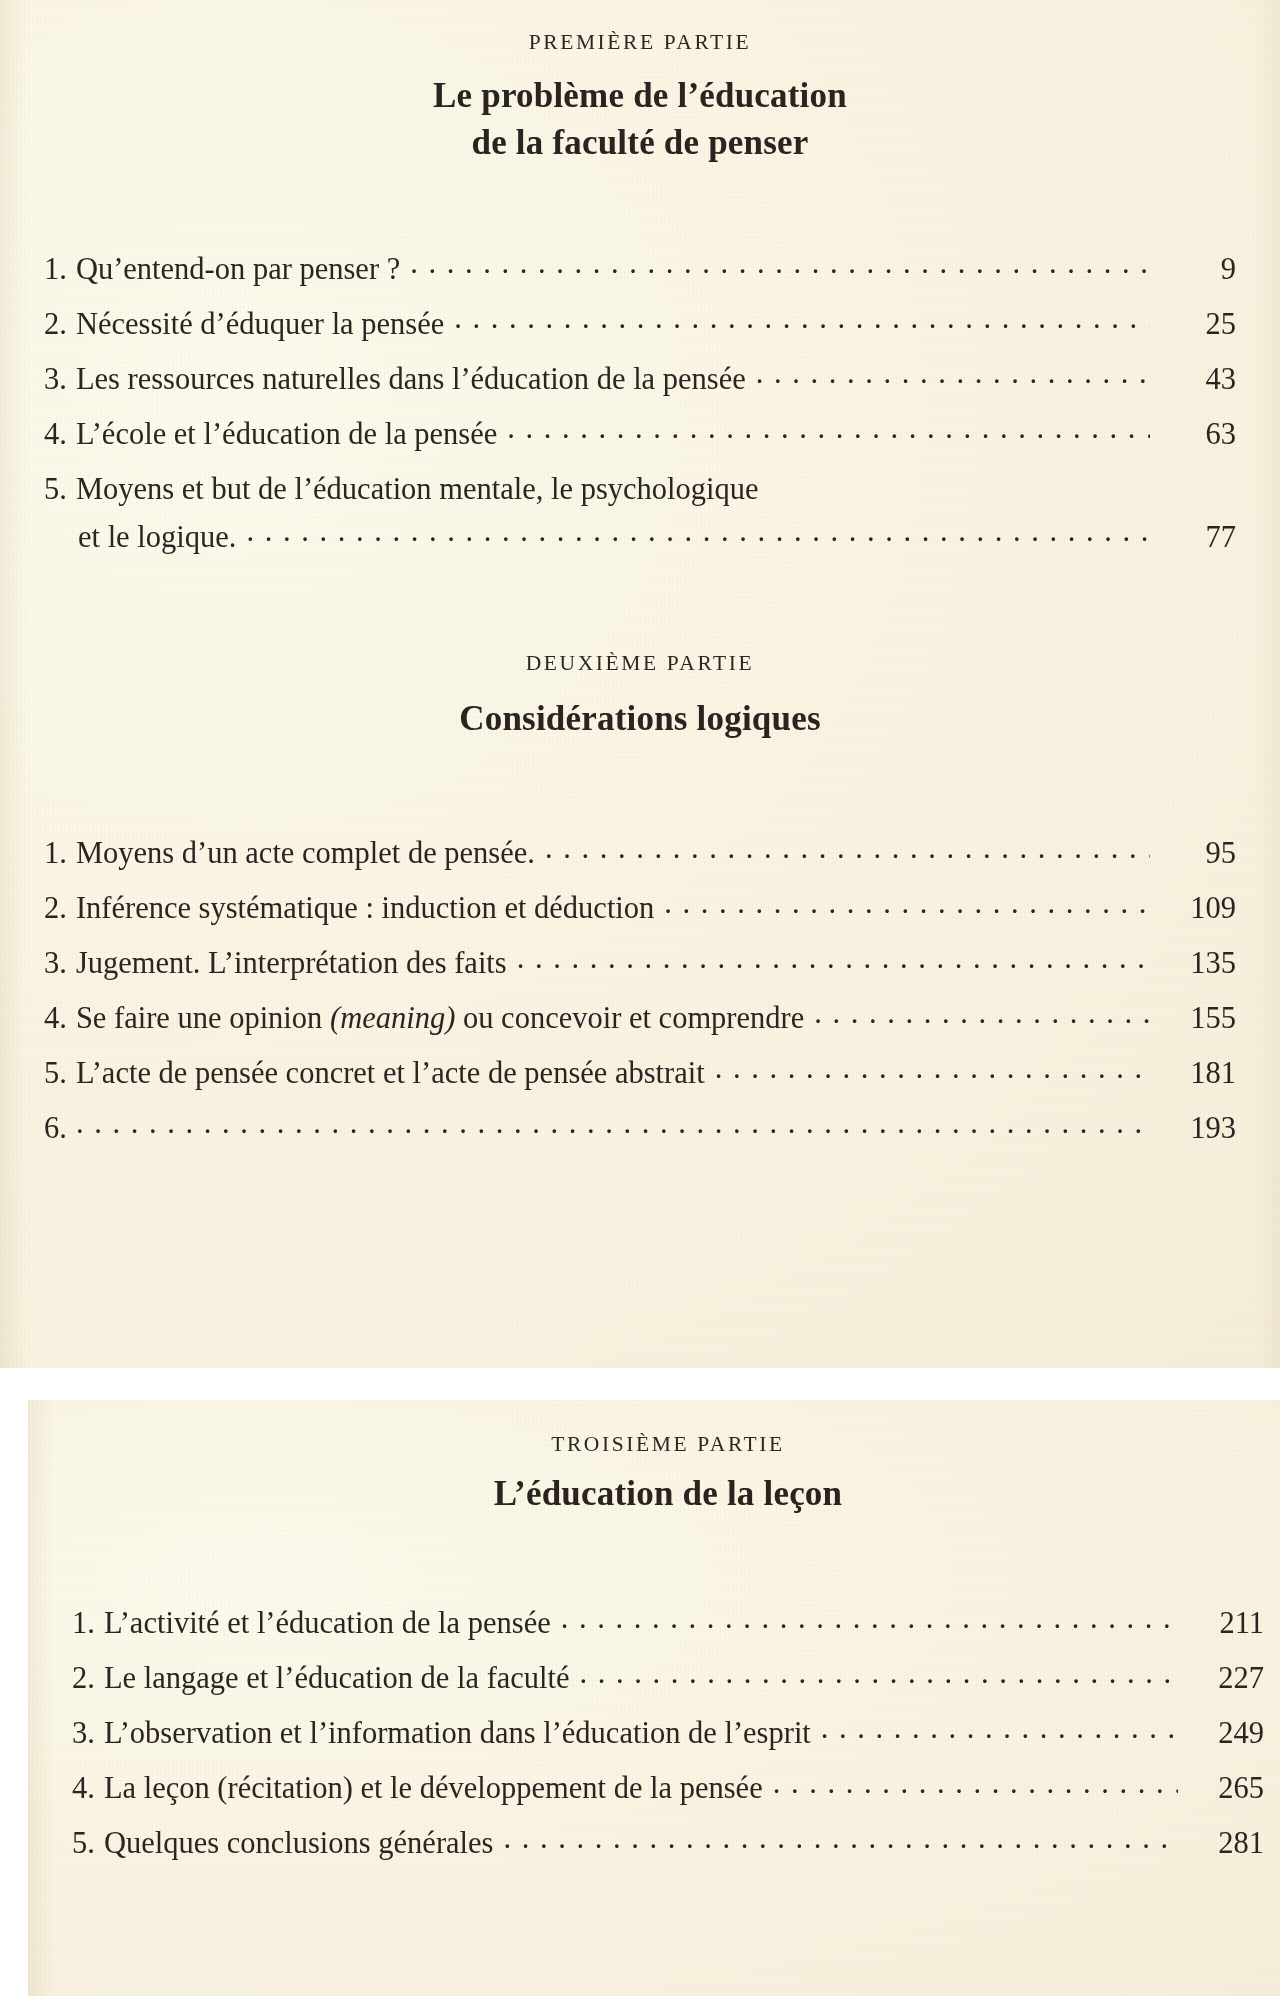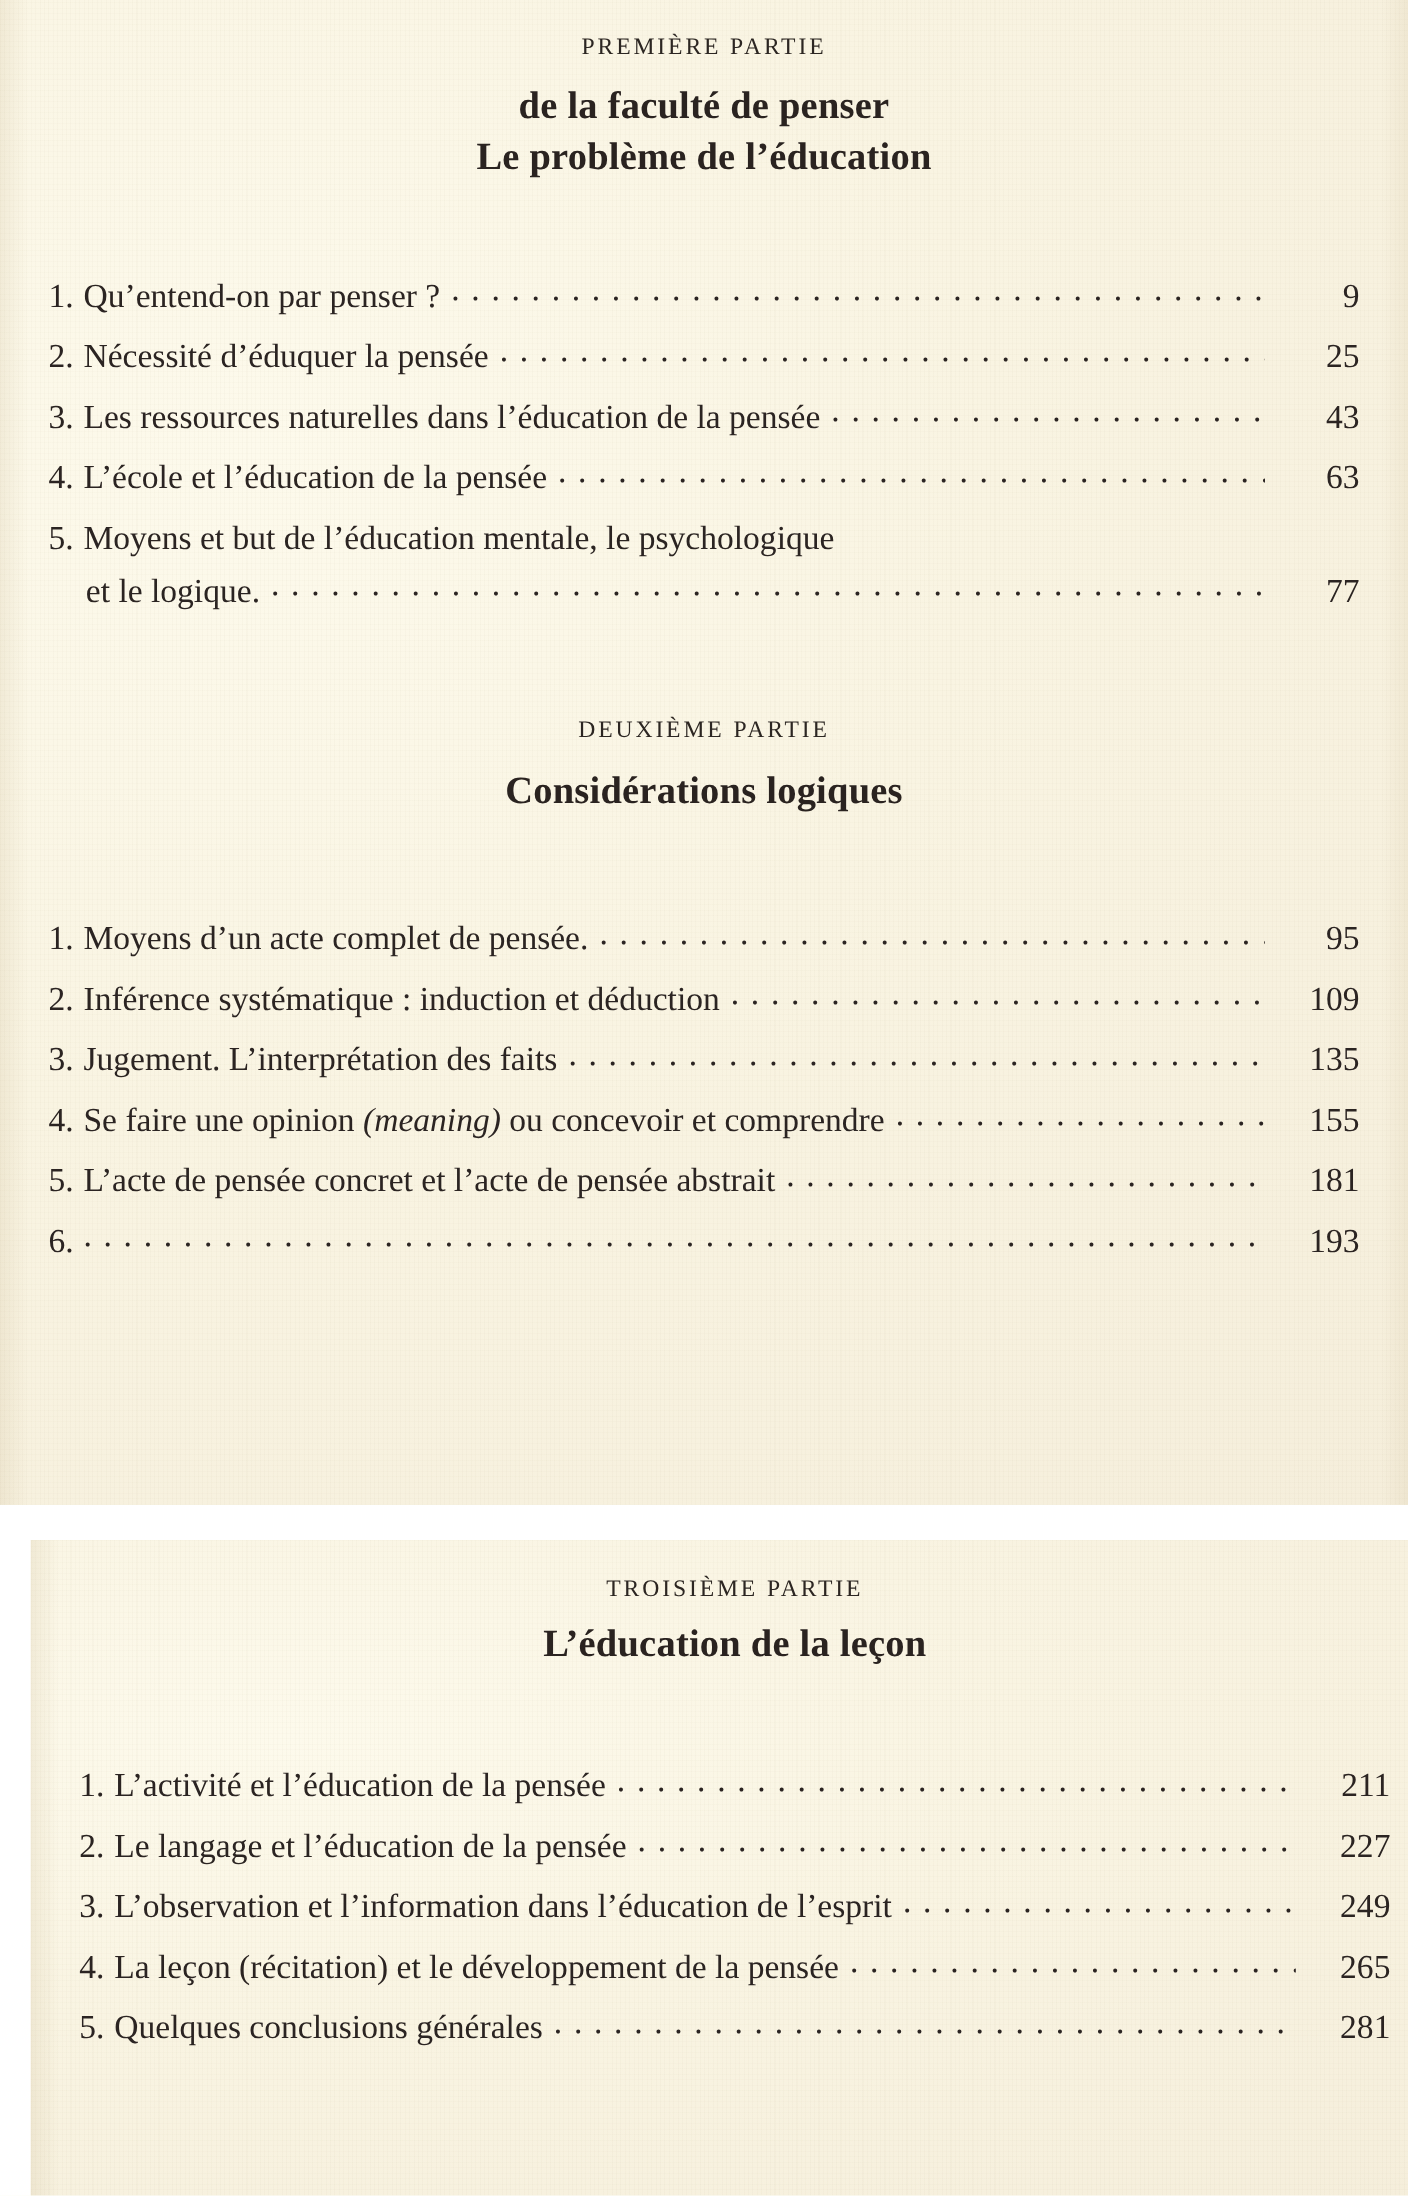--- a/index.html
+++ b/index.html
@@ -123,22 +123,22 @@
 </head>
 <body>
 
 <div class="sheet" id="sheet-top">
   <div class="inner">
 
     <div style="height:30px"></div>
     <div class="part-kicker">PREMIÈRE PARTIE</div>
     <div style="height:18px"></div>
     <div class="part-title">
+      <div>Le problème de l’éducation</div>
       <div>de la faculté de penser</div>
-      <div>Le problème de l’éducation</div>
     </div>
 
     <div style="height:82px"></div>
 
     <ul class="toc-list">
 
       <li class="toc-entry">
         <span class="toc-num">1.</span>
         <span class="toc-label">Qu’entend-on par penser ?</span>
         <span class="toc-leader"></span>
@@ -254,21 +254,21 @@
 
       <li class="toc-entry">
         <span class="toc-num">1.</span>
         <span class="toc-label">L’activité et l’éducation de la pensée</span>
         <span class="toc-leader"></span>
         <span class="toc-page">211</span>
       </li>
 
       <li class="toc-entry">
         <span class="toc-num">2.</span>
-        <span class="toc-label">Le langage et l’éducation de la pensée</span>
+        <span class="toc-label">Le langage et l’éducation de la faculté</span>
         <span class="toc-leader"></span>
         <span class="toc-page">227</span>
       </li>
 
       <li class="toc-entry">
         <span class="toc-num">3.</span>
         <span class="toc-label">L’observation et l’information dans l’éducation de l’esprit</span>
         <span class="toc-leader"></span>
         <span class="toc-page">249</span>
       </li>

